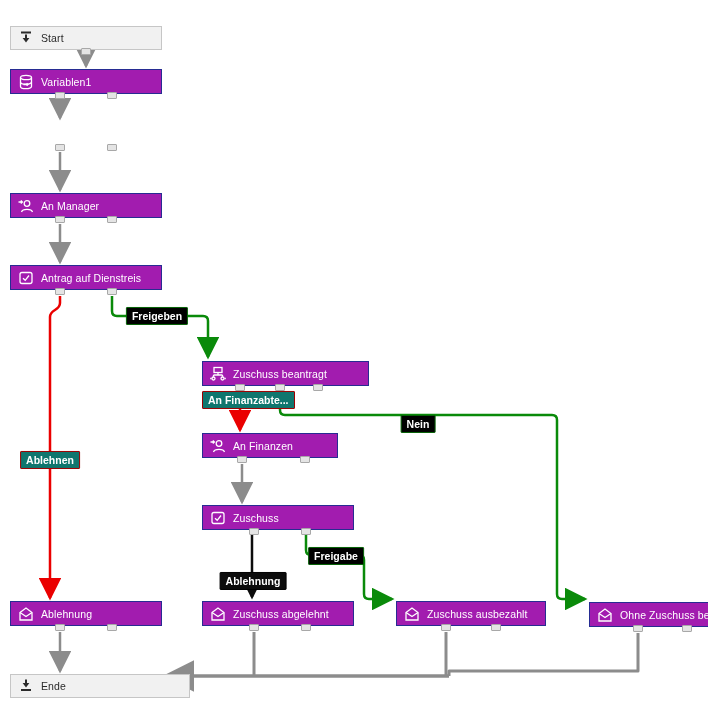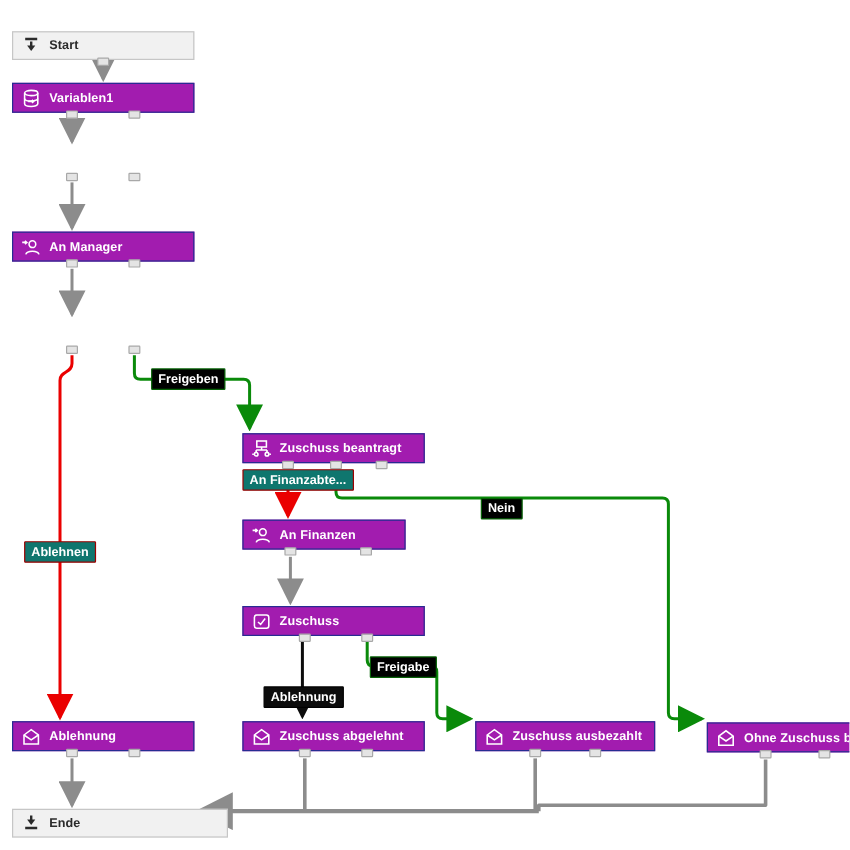--- a/index.html
+++ b/index.html
@@ -9,21 +9,21 @@
   }
   #edges{position:absolute;left:0;top:0;z-index:1;}
   .node{
     position:absolute;height:25px;display:flex;align-items:center;
     box-sizing:border-box;z-index:2;cursor:pointer;
   }
   .node.blue{background:#a21caf;border:1px solid #272c92;color:#fff;}
   .node.gray{background:#f1f1f1;border:1px solid #c6c6c6;color:#2b2b2b;height:24px;}
   .nicon{flex:0 0 30px;width:30px;display:flex;justify-content:center;align-items:center;}
   .nlabel{
-    font-size:10.5px;font-weight:bold;white-space:nowrap;overflow:hidden;
+    font-size:10.5px;font-weight:normal;white-space:nowrap;overflow:hidden;
     letter-spacing:.1px;padding-right:4px;
   }
   .port{
     position:absolute;width:10px;height:7px;background:#e4e4e4;
     border:1px solid #a8a8a8;border-radius:1px;box-sizing:border-box;z-index:5;
   }
   .elabel{
     position:absolute;transform:translate(-50%,-50%);font-size:10.5px;font-weight:bold;
     color:#fff;padding:2px 5px;white-space:nowrap;z-index:6;border-radius:1px;line-height:1.15;
   }
@@ -105,22 +105,31 @@
     <span class="nicon">
       <svg width="18" height="18" viewBox="0 0 18 18" fill="none" stroke="#fff" stroke-width="1.3">
           <circle cx="10" cy="6.5" r="2.8"></circle>
           <path d="M4.5 15 C5.5 11.5 14.5 11.5 15.5 15"></path>
           <path d="M1.5 5 H5.2 M3.8 3.6 L5.4 5 L3.8 6.4"></path>
         </svg>
     </span>
     <span class="nlabel">An Manager</span>
   </div>
 
-
-  <div class="node blue" style="left:202px;top:361px;width:152px">
+  <div class="node blue" style="left:10px;top:265px;width:152px">
+    <span class="nicon">
+      <svg width="18" height="18" viewBox="0 0 18 18" fill="none" stroke="#fff" stroke-width="1.3">
+          <rect x="3" y="3.5" width="12" height="11" rx="2"></rect>
+          <path d="M6 9.3 L8.2 11.3 L12 6.5"></path>
+        </svg>
+    </span>
+    <span class="nlabel">Antrag auf Dienstreis</span>
+  </div>
+
+  <div class="node blue" style="left:202px;top:361px;width:167px">
     <span class="nicon">
       <svg width="18" height="18" viewBox="0 0 18 18" fill="none" stroke="#fff" stroke-width="1.3">
           <rect x="5" y="2.5" width="8" height="5"></rect>
           <path d="M9 7.5 V10 M4.5 10 H13.5 M4.5 10 V11.8 M13.5 10 V11.8"></path>
           <circle cx="4.5" cy="13.5" r="1.5"></circle>
           <circle cx="13.5" cy="13.5" r="1.5"></circle>
           <path d="M1.2 13.5 H2.6 M15.4 13.5 H16.8"></path>
         </svg>
     </span>
     <span class="nlabel">Zuschuss beantragt</span>

